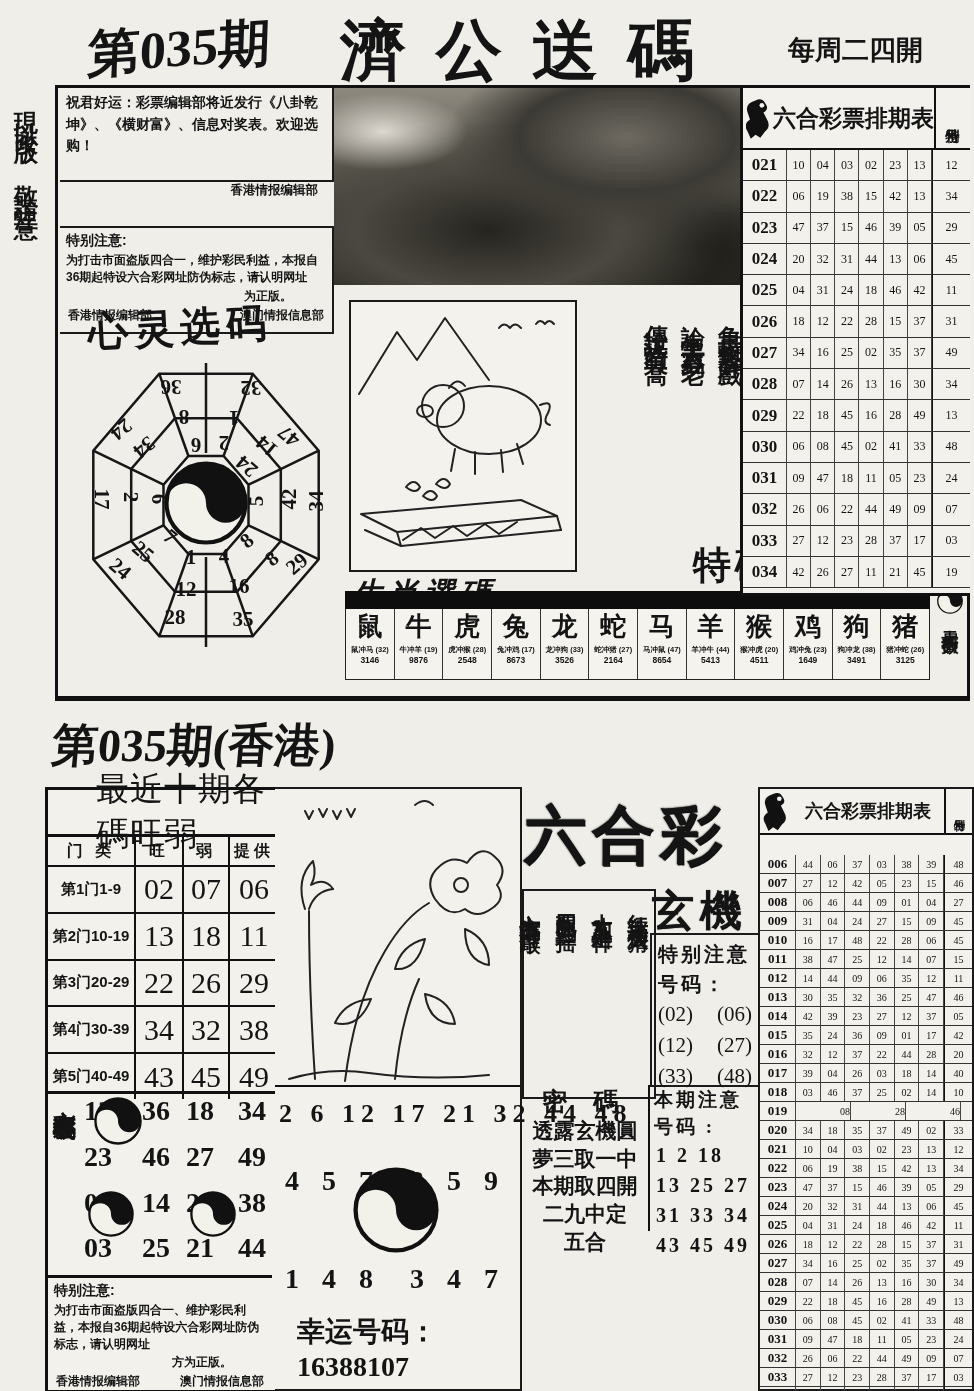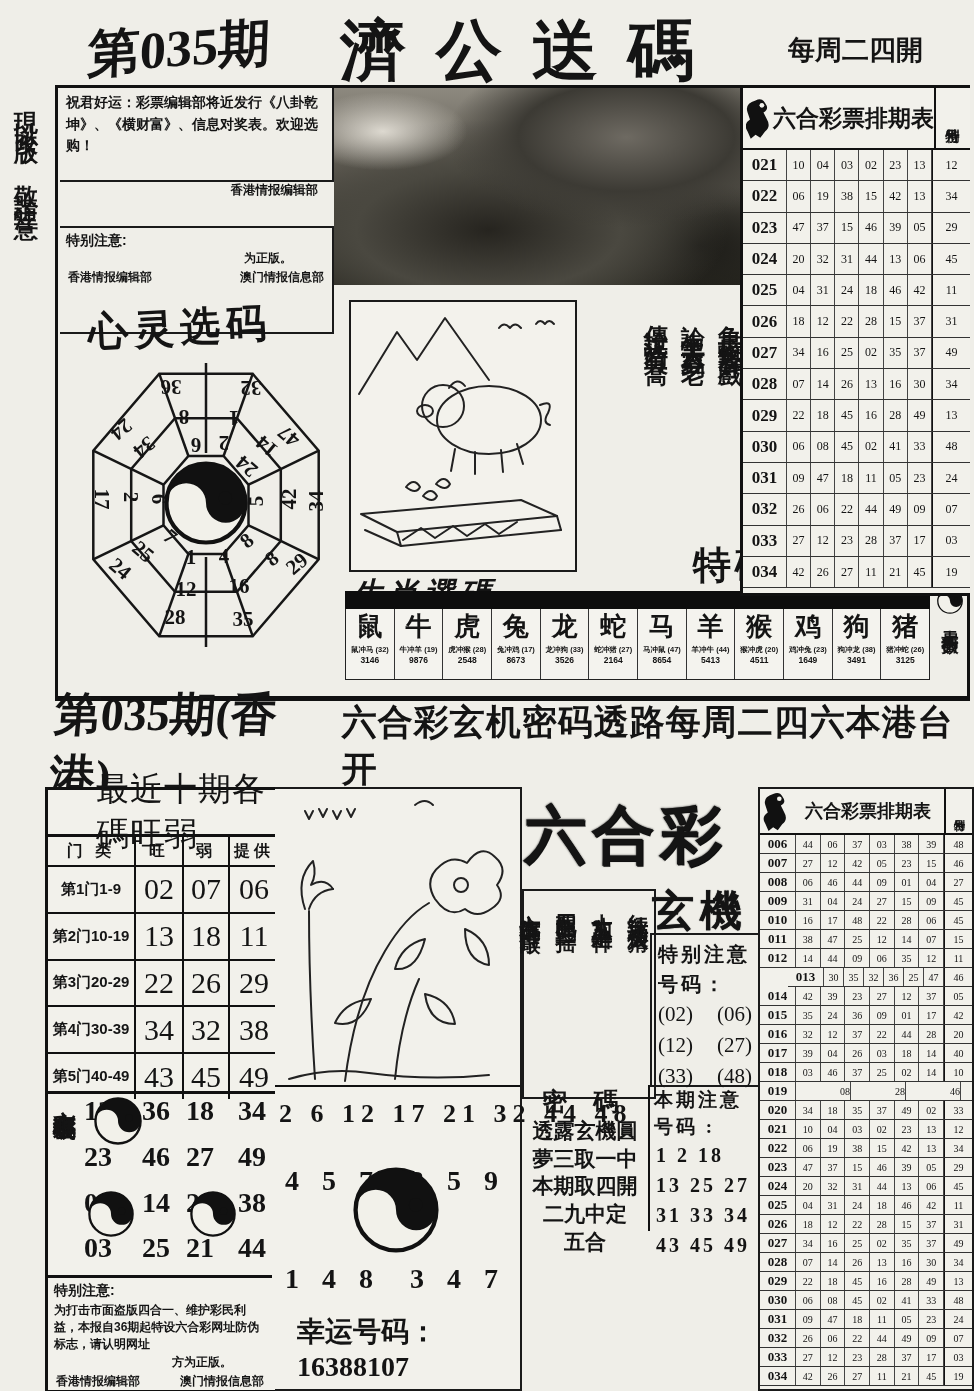--- a/index.html
+++ b/index.html
@@ -130,20 +130,21 @@
 
     <div class="abs b2" style="left:2px;top:0px;width:272px;height:92px;border-width:0 2px 2px 0;">
       <div class="greet">祝君好运：彩票编辑部将近发行《八卦乾坤》、《横财富》、信息对奖表。欢迎选购！</div>
     </div>
     <div class="abs" style="left:2px;top:92px;width:272px;height:44px;">
       <div class="sign">香港情报编辑部</div>
     </div>
 
     <div class="abs b2" style="left:2px;top:138px;width:272px;height:104px;border-width:2px 2px 2px 0;">
       <div class="ntitle">特别注意:</div>
+      <div class="nbody">为打击市面盗版四合一，维护彩民利益，本报自36期起特设六合彩网址防伪标志，请认明网址</div>
       <div class="nright">为正版。</div>
       <div class="nsigns">
         <span>香港情报编辑部</span>
         <span>澳门情报信息部</span>
       </div>
     </div>
 
     <div class="abs photo" style="left:276px;top:0;width:406px;height:197px;"></div>
 
     <div class="abs xl-title" style="left:30px;top:212px;">心灵选码</div>
@@ -450,21 +451,20 @@
             <span style="font-size: 12px;">21</span>
             <span style="font-size: 12px;">45</span>
             <span style="font-size: 12px; border-left: 1px solid rgb(17, 17, 17);">19</span>
           </div>
         </div>
     </div>
   </div>
 
   <div class="abs" style="left:52px;top:710px;width:915px;height:72px;display:flex;align-items:center;">
     <span class="s2-issue">第035期(香港)</span>
-    <span class="s2-title" style="margin-left:16px;">六合彩玄机密码透路每周二四六本港台开</span>
   </div>
 
   <div class="abs b3" style="left:45px;top:787px;width:230px;height:600px;background:#f2f1eb;">
     <div class="center" style="height:44px;border-bottom:3px solid #111;">
       <span class="wr-title">最近十期各碼旺弱</span>
     </div>
     <div class="wr-head" style="height:28px;" id="wr-head">
         <span>门 类</span>
         <span>旺</span>
         <span>弱</span>
@@ -645,21 +645,21 @@
   <div class="abs b2" style="left:758px;top:787px;width:212px;height:600px;background:#f2f1eb;">
     <div class="sched-head" style="height:44px;">
       <svg width="30" height="40" viewBox="0 0 34 52" style="margin:2px 0 0 2px;">
         <path d="M12 4 q8 -4 12 3 q6 8 -2 12 l4 8 q6 10 -2 16 l-6 8 -6 -4 -6 5 -4 -9 q-6 -9 3 -15 l-3 -9 q-4 -11 10 -15z" fill="#111"></path>
         <circle cx="20" cy="10" r="3" fill="#f2f1eb"></circle>
       </svg>
       <div class="sched-title center" style="flex:1;font-size:18px;">六合彩票排期表</div>
       <div class="sp-head vtext" style="width:26px;font-size:11px;">特別号</div>
     </div>
     <div id="schedule-bottom-body" style="height:552px;">
-        <div class="strow" style="grid-template-columns: 36px repeat(6, 1fr) 28px; height: 18px;">
+        <div class="strow" style="grid-template-columns: 36px repeat(6, 1fr) 28px; height: 18px; margin-top: 20px;">
           <span class="p" style="font-size: 13px;">006</span>
           <span style="font-size: 10px;">44</span>
           <span style="font-size: 10px;">06</span>
           <span style="font-size: 10px;">37</span>
           <span style="font-size: 10px;">03</span>
           <span style="font-size: 10px;">38</span>
           <span style="font-size: 10px;">39</span>
           <span style="font-size: 10px; border-left: 1px solid rgb(17, 17, 17);">48</span>
         </div>
         <div class="strow" style="grid-template-columns: 36px repeat(6, 1fr) 28px; height: 18px;">
@@ -715,21 +715,21 @@
         <div class="strow" style="grid-template-columns: 36px repeat(6, 1fr) 28px; height: 18px;">
           <span class="p" style="font-size: 13px;">012</span>
           <span style="font-size: 10px;">14</span>
           <span style="font-size: 10px;">44</span>
           <span style="font-size: 10px;">09</span>
           <span style="font-size: 10px;">06</span>
           <span style="font-size: 10px;">35</span>
           <span style="font-size: 10px;">12</span>
           <span style="font-size: 10px; border-left: 1px solid rgb(17, 17, 17);">11</span>
         </div>
-        <div class="strow" style="grid-template-columns: 36px repeat(6, 1fr) 28px; height: 18px; margin-left: 28px;">
+        <div class="strow" style="grid-template-columns: 36px repeat(6, 1fr) 28px; height: 18px;">
           <span class="p" style="font-size: 13px;">013</span>
           <span style="font-size: 10px;">30</span>
           <span style="font-size: 10px;">35</span>
           <span style="font-size: 10px;">32</span>
           <span style="font-size: 10px;">36</span>
           <span style="font-size: 10px;">25</span>
           <span style="font-size: 10px;">47</span>
           <span style="font-size: 10px; border-left: 1px solid rgb(17, 17, 17);">46</span>
         </div>
         <div class="strow" style="grid-template-columns: 36px repeat(6, 1fr) 28px; height: 18px;">

